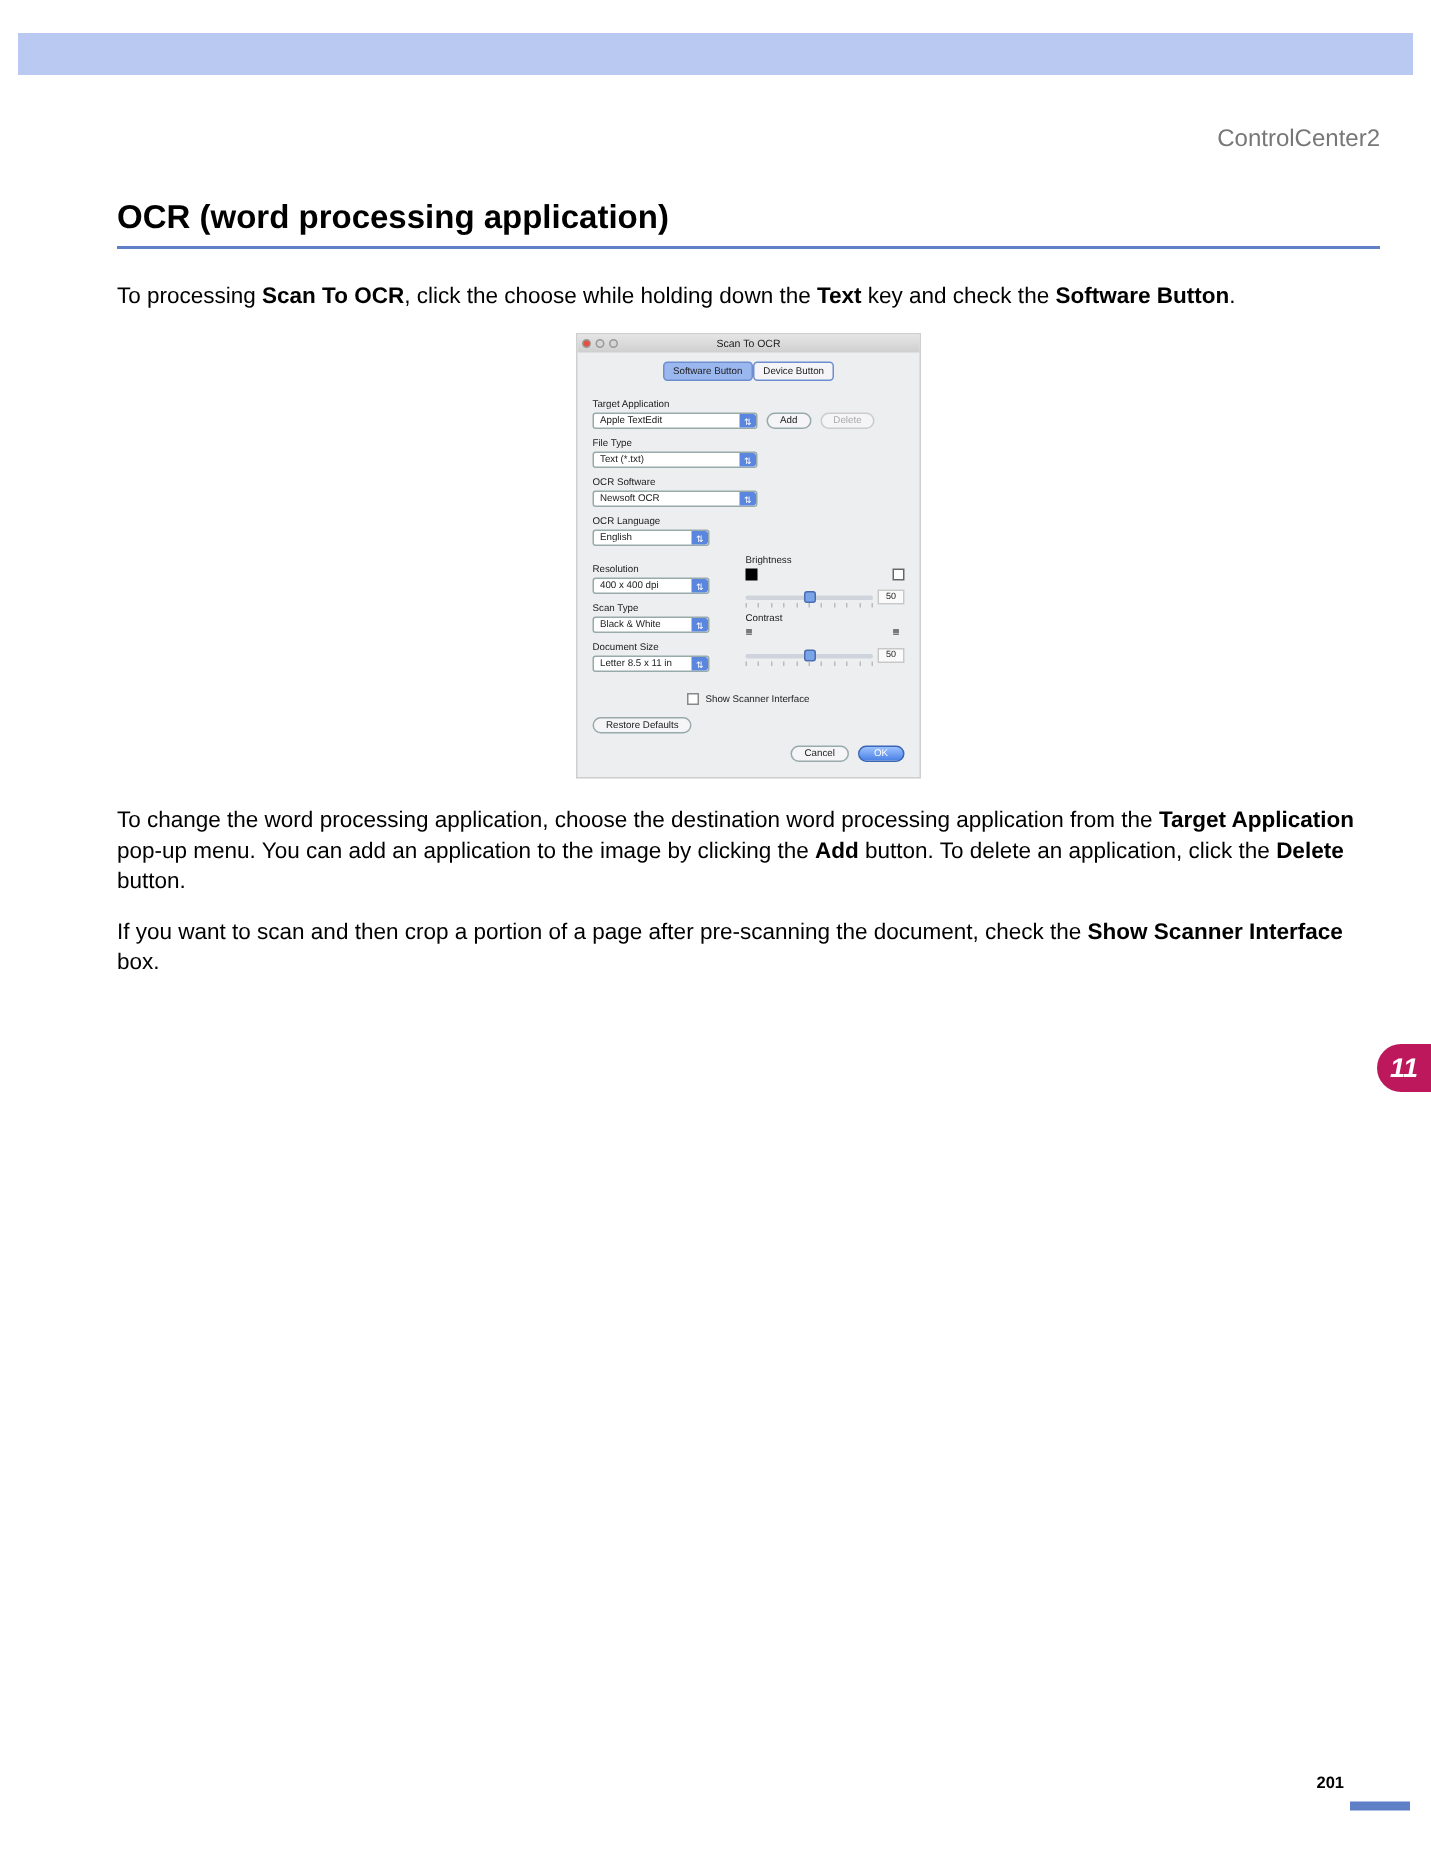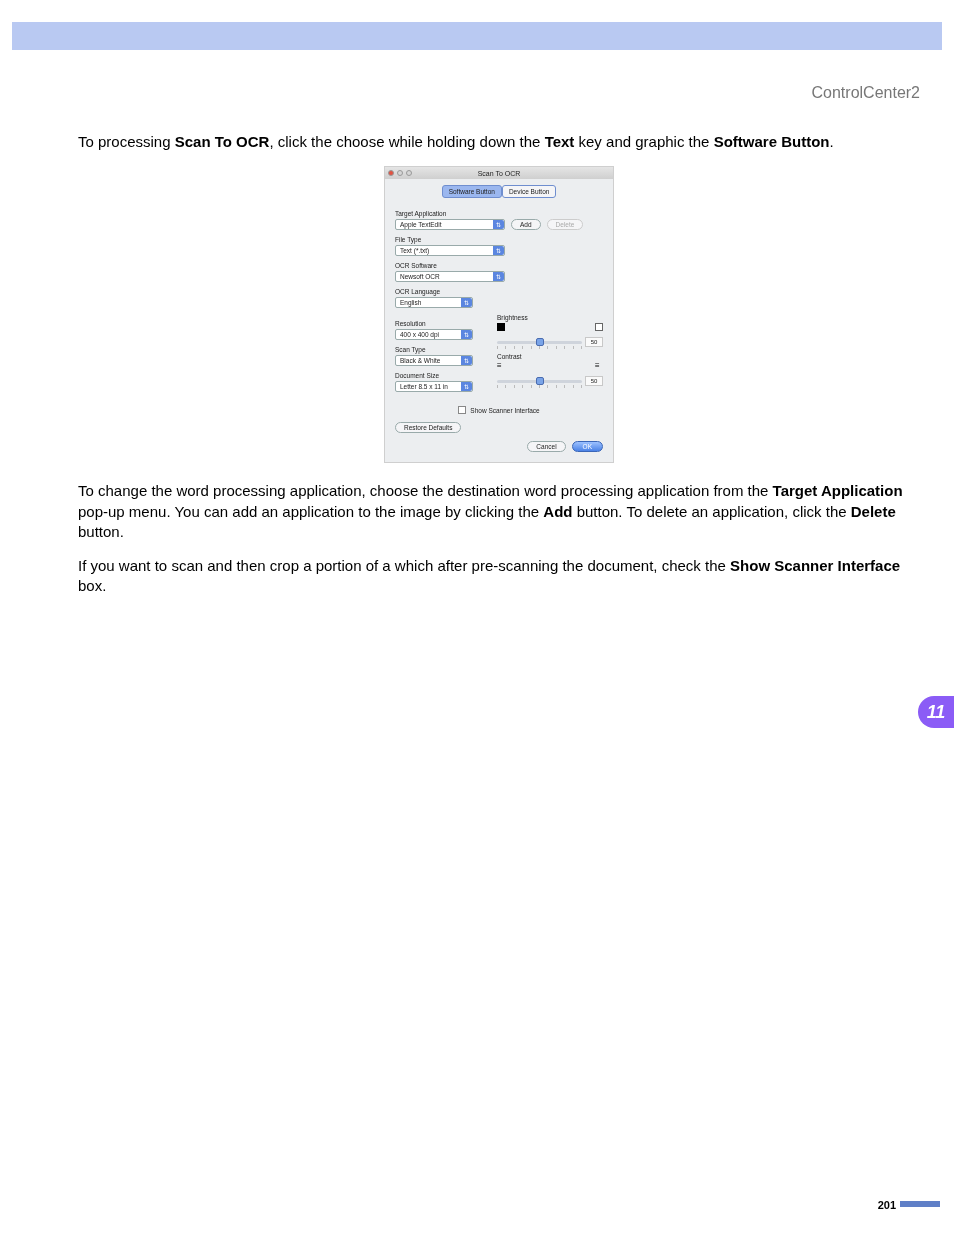--- a/index.html
+++ b/index.html
@@ -141,50 +141,51 @@
   .ok-btn {
     border-radius:8px; padding:1px 10px; font-size:6.5px;
     background:linear-gradient(#9cc1ff,#4b82e6); color:#fff;
     border:1px solid #3a66b8;
   }
 
   .side-tab {
     position:absolute;
     right:0; top:696px;
     width:36px; height:32px;
-    background:#8b5cf6;
+    background:#be185d;
     border-top-left-radius:16px;
     border-bottom-left-radius:16px;
     color:#fff;
     display:flex; align-items:center; justify-content:center;
     font-style:italic; font-weight:bold; font-size:18px;
   }
   .page-num {
     position:absolute;
-    bottom:24px; right:58px;
+    bottom:40px; right:58px;
     font-size:11px; font-weight:bold;
   }
   .page-accent {
     position:absolute;
     bottom:28px; right:14px;
     width:40px; height:6px;
     background:#5f7fc7;
   }
 </style>
 </head>
 <body>
 
 <div class="top-band"></div>
 <div class="header-label">ControlCenter2</div>
 
 <div class="content">
+  <h1>OCR (word processing application)</h1>
 
 
   <p>
-    <span>To processing </span><b>Scan To OCR</b><span>, click the choose while holding down the </span><b>Text</b><span> key and graphic the </span><b>Software Button</b><span>.</span>
+    <span>To processing </span><b>Scan To OCR</b><span>, click the choose while holding down the </span><b>Text</b><span> key and check the </span><b>Software Button</b><span>.</span>
   </p>
 
   <div class="fig-wrap">
     <div class="dialog">
       <div class="dlg-titlebar">
         <span class="tl-dot tl-red"></span>
         <span class="tl-dot tl-grey"></span>
         <span class="tl-dot tl-grey"></span>
         <span class="dlg-title">Scan To OCR</span>
       </div>
@@ -310,19 +311,19 @@
         </div>
       </div>
     </div>
   </div>
 
   <p>
     <span>To change the word processing application, choose the destination word processing application from the </span><b>Target Application</b><span> pop-up menu. You can add an application to the image by clicking the </span><b>Add</b><span> button. To delete an application, click the </span><b>Delete</b><span> button.</span>
   </p>
 
   <p>
-    <span>If you want to scan and then crop a portion of a which after pre-scanning the document, check the </span><b>Show Scanner Interface</b><span> box.</span>
+    <span>If you want to scan and then crop a portion of a page after pre-scanning the document, check the </span><b>Show Scanner Interface</b><span> box.</span>
   </p>
 </div>
 
 <div class="side-tab">11</div>
 <div class="page-num">201</div>
 <div class="page-accent"></div>
 
 </body></html>

